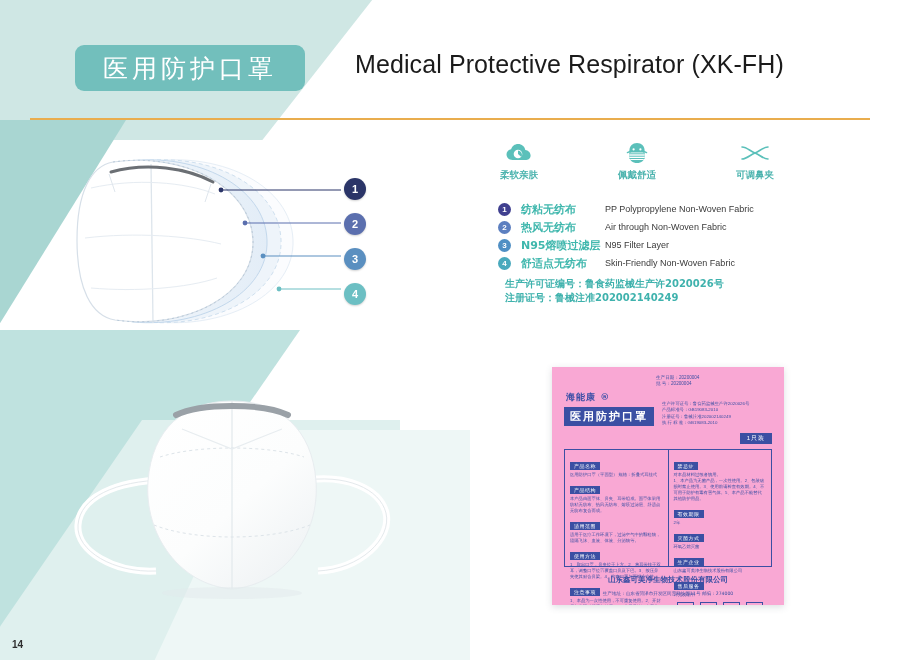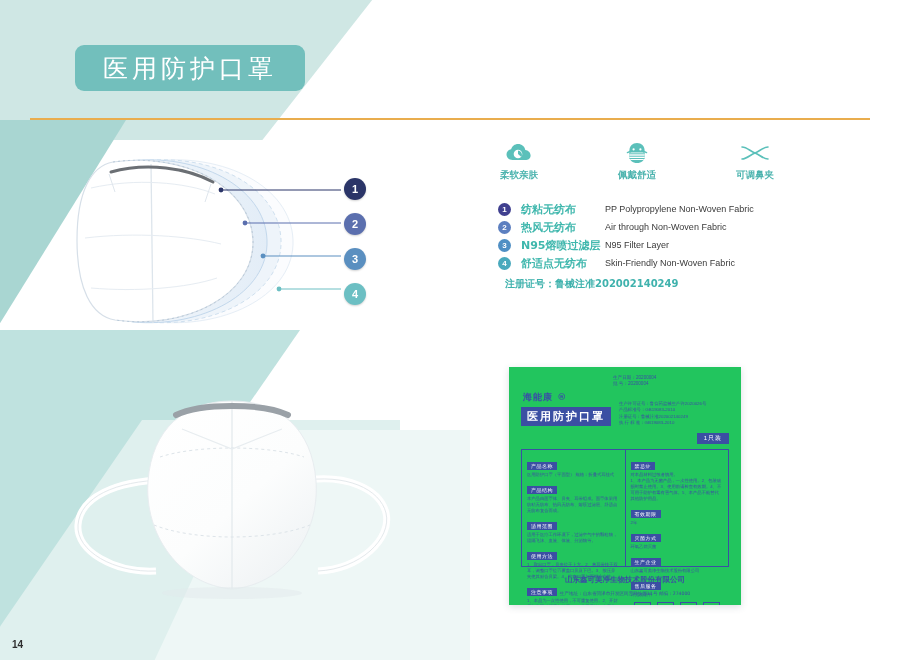--- a/index.html
+++ b/index.html
@@ -114,22 +114,22 @@
   .cert div{
     font-size:10px;color:#3fb2ad;line-height:14px;font-weight:bold;
     font-family:"DejaVu Sans","Liberation Sans",sans-serif;white-space:nowrap;
   }
 
   
   .mask-photo{position:absolute;left:60px;top:385px;width:340px;height:240px;z-index:4;}
 
   
   .pack{
-    position:absolute;left:509px;top:367px;width:232px;height:238px;z-index:4;
-    background:#22c55e;
+    position:absolute;left:552px;top:367px;width:232px;height:238px;z-index:4;
+    background:#f9a8d4;
     box-shadow:0 2px 7px rgba(60,70,90,.18);
     overflow:hidden;
   }
   .pack-inner{position:absolute;inset:0;}
   .pk-brand{
     position:absolute;left:14px;top:24px;font-size:9px;color:#3a4fa6;
     font-weight:bold;font-family:"DejaVu Sans","Liberation Sans",sans-serif;
     letter-spacing:1px;
   }
   .pk-banner{
@@ -188,20 +188,21 @@
     <div class="wedge-mid"></div>
     <div class="wedge-low-dark"></div>
     <div class="wedge-low-light"></div>
     <div class="wedge-low-pale"></div>
   </div>
 
   <div class="header">
     <div class="badge">
       <span class="badge-text">医用防护口罩</span>
     </div>
+    <div class="title-en">Medical Protective Respirator (XK-FH)</div>
     <div class="rule"></div>
   </div>
 
   <div class="diagram">
     <svg width="350" height="225" viewBox="0 0 350 225">
       <defs>
         <linearGradient id="lyr" x1="0" y1="0" x2="1" y2="0">
           <stop offset="0%" stop-color="#f4f8fc"></stop>
           <stop offset="100%" stop-color="#e3edf7"></stop>
         </linearGradient>
@@ -308,20 +309,21 @@
       <span class="legend-en">N95 Filter Layer</span>
     </div>
     <div class="legend-row">
       <span class="legend-num n4">4</span>
       <span class="legend-cn">舒适点无纺布</span>
       <span class="legend-en">Skin-Friendly Non-Woven Fabric</span>
     </div>
   </div>
 
   <div class="cert">
+    <div>生产许可证编号：鲁食药监械生产许2020026号</div>
     <div>注册证号：鲁械注准202002140249</div>
   </div>
 
   <div class="mask-photo">
     <svg width="340" height="240" viewBox="0 0 340 240">
       <defs>
         <linearGradient id="mbody" x1="0.1" y1="0" x2="0.9" y2="1">
           <stop offset="0%" stop-color="#ffffff"></stop>
           <stop offset="55%" stop-color="#fcfdfd"></stop>
           <stop offset="100%" stop-color="#edf1f3"></stop>

